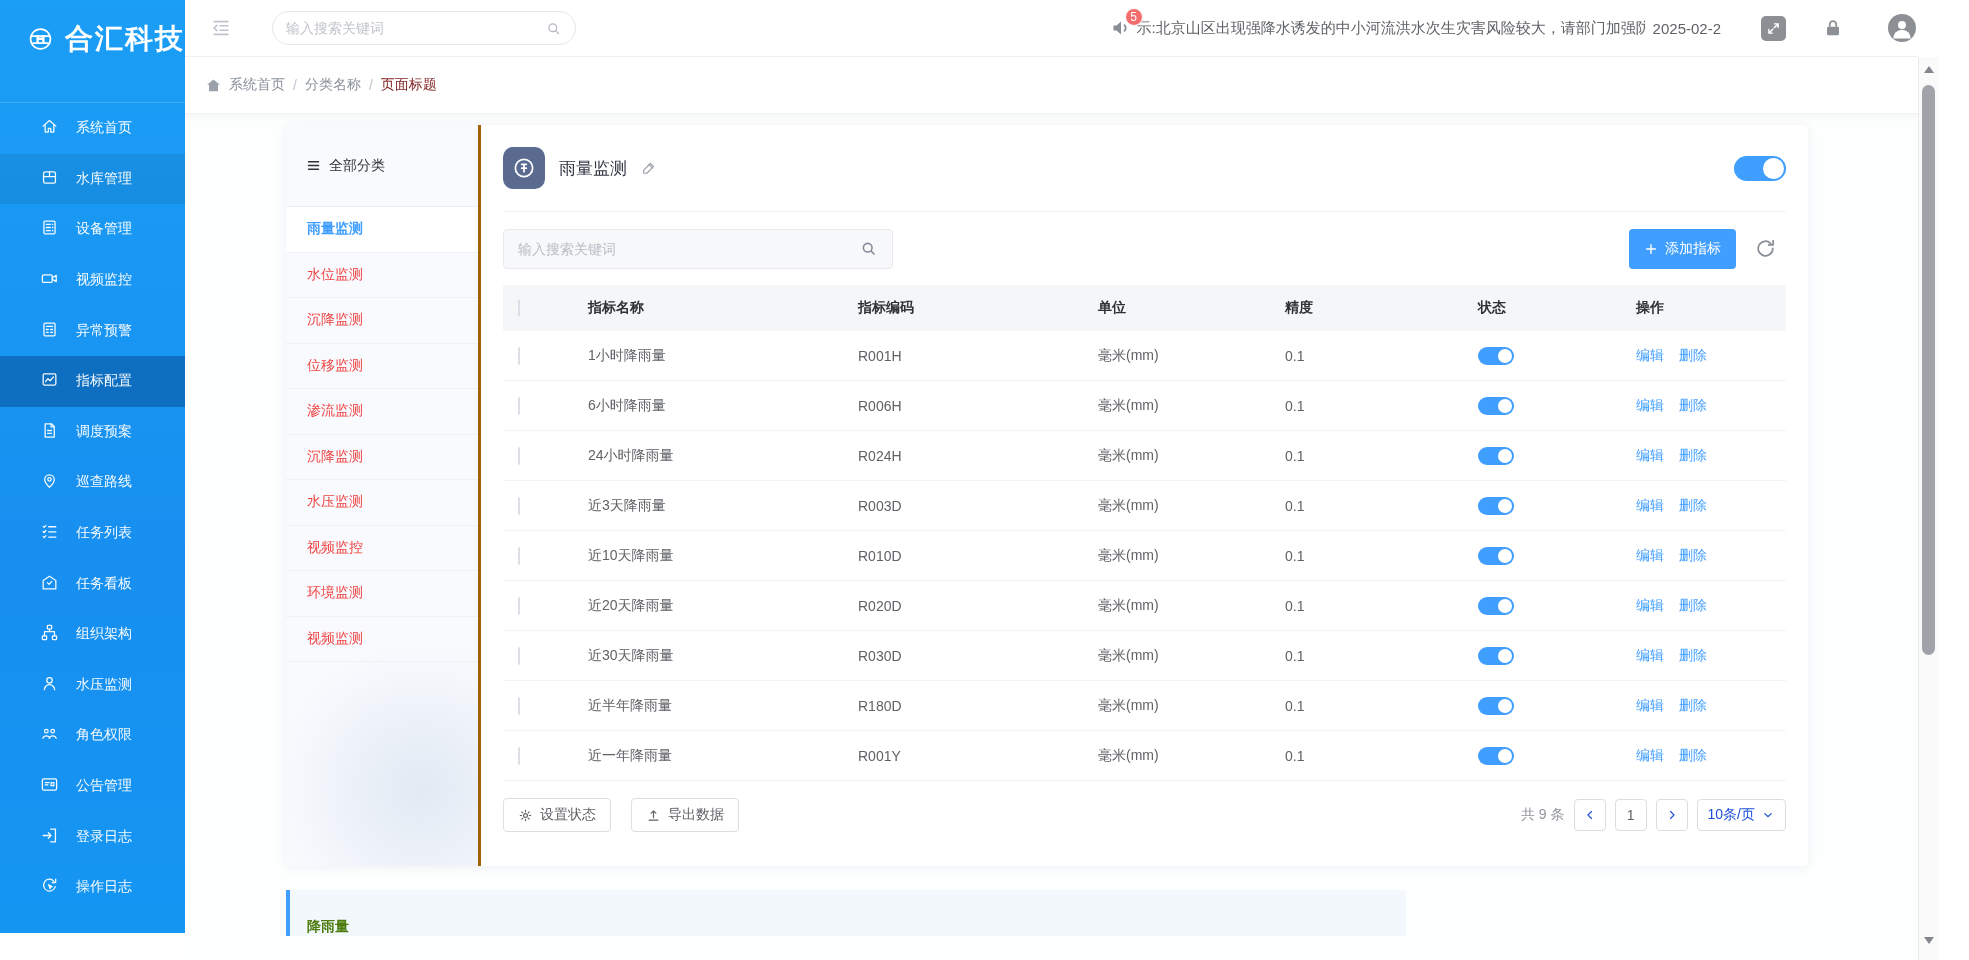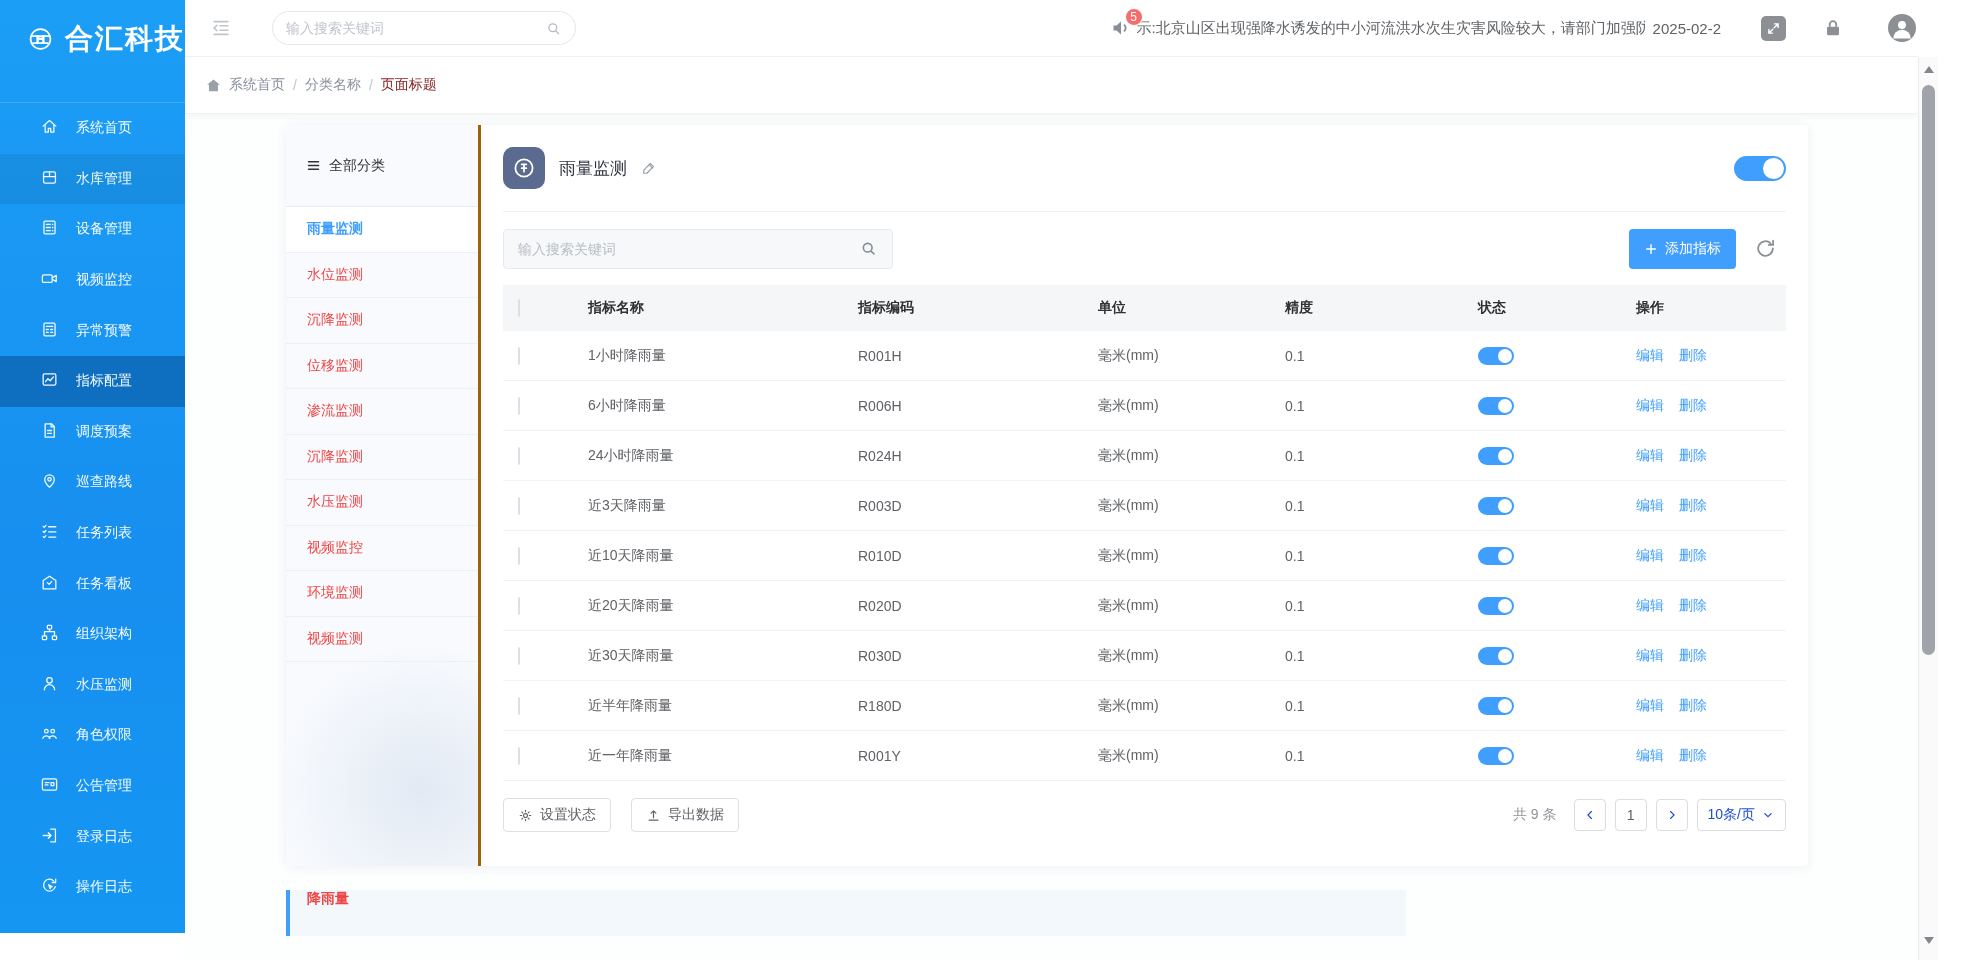--- a/index.html
+++ b/index.html
@@ -110,31 +110,31 @@
   .c-status{width:175px;padding-left:40px;display:flex;align-items:center}
   .c-act{flex:1;padding-left:23px;display:flex;gap:15px;align-items:center}
   .cbx{width:15px;height:15px;border:1px solid #dcdfe6;border-radius:2px;background:#fff;cursor:pointer}
   .link{color:#409eff;cursor:pointer;text-decoration:none}
 
   .panel-foot{margin-top:17px;display:flex;align-items:center;flex:none}
   .gbtn{height:34px;padding:0 14px;border:1px solid #dcdfe6;border-radius:4px;background:#fff;
     color:#606266;font-size:14px;display:flex;align-items:center;gap:7px;cursor:pointer;margin-right:20px}
   .gbtn svg{width:15px;height:15px;color:#5f6266}
   .pager{margin-left:auto;display:flex;align-items:center;gap:9px;font-size:14px;color:#909399}
-  .pg-total{margin-right:8px;white-space:nowrap}
+  .pg-total{margin-right:0;white-space:nowrap}
   .pg-box{min-width:32px;height:32px;border:1px solid #dcdde3;border-radius:4px;background:#fff;
     display:flex;align-items:center;justify-content:center;color:#1d4ed8;cursor:pointer}
   .pg-box svg{width:14px;height:14px}
   .pg-num{color:#606266}
   .pg-size{padding:0 10px;gap:6px;display:flex}
 
   
   .section-bar{position:absolute;left:101px;top:776px;width:1120px;height:46px;background:#f3f8fd;
-    border-left:4px solid #409eff;display:flex;align-items:flex-start;padding-left:17px;
-    font-size:14px;font-weight:bold;color:#ef4444}
+    border-left:4px solid #409eff;display:flex;align-items:flex-end;padding-left:17px;
+    font-size:14px;font-weight:bold;color:#4d7c0f}
 
   
   .scroll-track{position:absolute;right:31px;top:57px;width:20px;height:903px;background:#fafafa;
     border-left:1px solid #ebebeb;z-index:6}
   .sb-arrow{position:absolute;left:0;width:20px;height:16px;display:flex;align-items:center;
     justify-content:center;cursor:pointer}
   .sb-arrow span{width:0;height:0;border-left:5px solid transparent;border-right:5px solid transparent}
   .sb-up{top:4px}.sb-up span{border-bottom:7px solid #83878d}
   .sb-down{bottom:12px}.sb-down span{border-top:7px solid #83878d}
   .sb-thumb{position:absolute;left:3px;top:28px;width:13px;height:570px;border-radius:7px;

